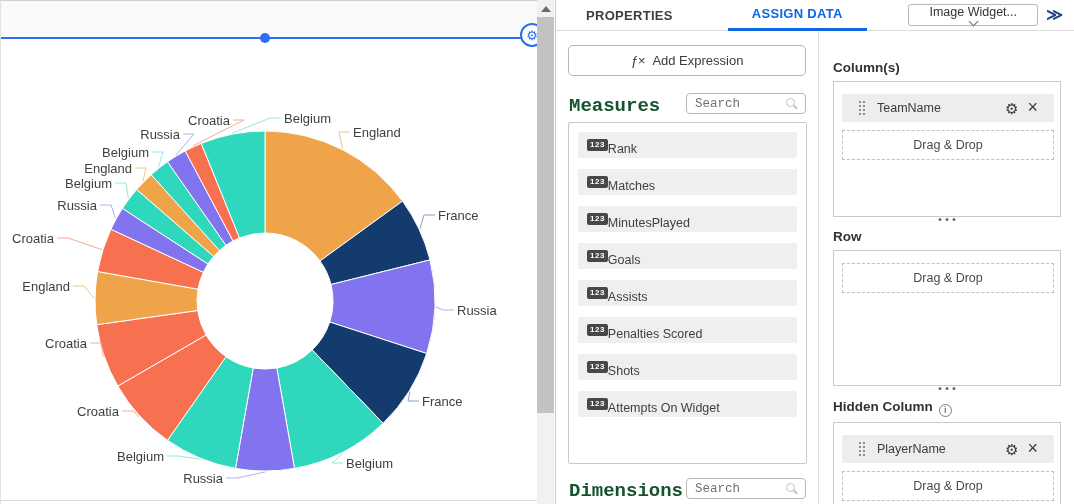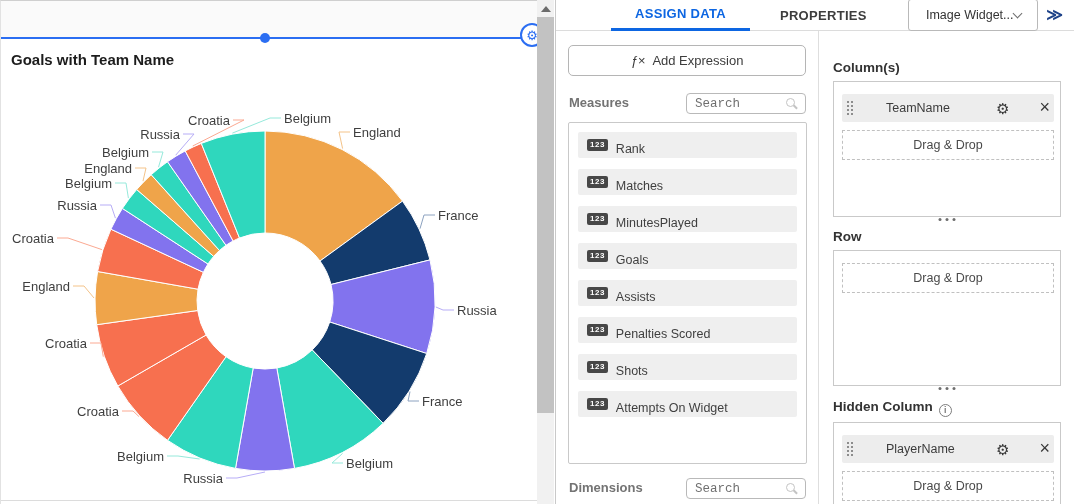--- a/index.html
+++ b/index.html
@@ -29,65 +29,65 @@
   .chart-bottom-edge { position:absolute; left:0; top:499px; width:537px; height:1px; background:#dcdcdc; }
 
   
   .panel { position:absolute; left:555px; top:0; width:519px; height:504px; background:#fff;
            border-left:1px solid #c9c9c9; }
   .panel-header { display:flex; align-items:center; height:31px; border-bottom:1px solid #dcdcdc; }
   .tab { height:31px; display:flex; align-items:center; font-size:13px; font-weight:bold;
          letter-spacing:.3px; color:#3d3d3d; cursor:default; }
   .tab.properties { margin-left:30px; }
   .tab.assign { margin-left:55px; padding:0 24px; color:#0d66e2; border-bottom:3px solid #0d66e2; }
-  .widget-selector { margin-left:auto; margin-right:8px; width:130px; height:32px; border:1px solid #b9b9b9;
+  .widget-selector { margin-left:auto; margin-right:8px; width:130px; height:22px; border:1px solid #b9b9b9;
                      border-radius:3px; background:#fff; display:flex; align-items:center;
-                     justify-content:center; padding:0 8px; font-size:12.5px; color:#333; }
+                     justify-content:space-between; padding:0 8px; font-size:12.5px; color:#333;flex-direction:column; }
   .chev-down { width:7px; height:7px; border-right:1.6px solid #6e6e6e; border-bottom:1.6px solid #6e6e6e;
                transform:rotate(45deg); margin-top:-4px; }
   .collapse-btn { margin-right:11px; font-size:16px; font-weight:bold; color:#1d4289; line-height:1; }
 
   .panel-body { display:flex; height:473px; }
   .col-left { position:relative; width:263px; border-right:1px solid #dedede; }
   .col-right { position:relative; flex:1;margin-top:24px; }
 
   .add-expr-btn { position:absolute; left:12px; top:14px; width:238px; height:31px; background:#fff;
                   border:1px solid #b5b5b5; border-radius:5px; display:flex; align-items:center;
                   justify-content:center; font-size:13px; color:#3c3c3c; gap:7px; }
   .fx { font-size:13px; color:#3c3c3c; font-style:italic; }
-  .section-label { font-size:13px; font-weight:bold; color:#737373; }
+  .section-label { font-size:19px; font-weight:bold; color:#14532d;font-family:Liberation Mono, monospace; }
   .measures-label { position:absolute; left:13px; top:64px; }
   .searchbox { position:absolute; width:120px; height:21px; border:1px solid #b9b9b9; border-radius:4px;
                display:flex; align-items:center; padding:0 5px 0 8px; background:#fff; }
   .searchbox input { border:none; outline:none; width:90px; font-size:12.5px; color:#444;
                      font-family:Liberation Mono, monospace; background:transparent; }
   .searchbox input::placeholder { color:#6f6f6f; }
   .mag { position:relative; width:13px; height:13px; flex:none; }
   .mag::before { content:''; position:absolute; left:1px; top:1px; width:7px; height:7px;
                  border:1.5px solid #c4c4c4; border-radius:50%; }
   .mag::after { content:''; position:absolute; left:8px; top:9px; width:5px; height:1.6px;
                 background:#c4c4c4; transform:rotate(45deg); }
   .measures-search { left:130px; top:62px; }
   .dimensions-search { left:130px; top:447px; }
   .measures-list { position:absolute; left:12px; top:91px; width:239px; height:342px;
                    border:1px solid #c9c9c9; border-radius:2px; padding:9px; overflow:hidden; }
   .measure-item { height:26px; margin-bottom:11px; background:#efefef; border-radius:2px;
-                  display:flex; align-items:center; padding:0 9px; gap:8px; }
+                  display:flex; align-items:center; padding:0 9px; gap:0; }
   .badge-123 { background:#474747; color:#fff; font-size:8px; font-weight:bold; letter-spacing:.5px;
                border-radius:2px; padding:2px 3px; line-height:1; flex:none; }
   .measure-item .mlabel { font-size:12.5px; color:#3f3f3f;margin-top:8px; }
   .dimensions-label { position:absolute; left:13px; top:449px; }
 
   .colr-label { position:absolute; left:14px; font-size:13.5px; font-weight:bold; color:#333; }
   .bucket { position:absolute; left:14px; width:228px; border:1px solid #c9c9c9; background:#fff; }
   .bucket-cols { top:26px; height:136px; }
   .bucket-row  { top:195px; height:136px; }
   .bucket-hidden { top:367px; height:106px; border-bottom:1px solid #c9c9c9; }
   .chip { position:absolute; left:8px; top:12px; width:212px; height:28px; background:#ededed;
-          border-radius:2px; display:flex; align-items:center; padding:0 4px;gap:21px; }
+          border-radius:2px; display:flex; align-items:center; padding:0 16px; }
   .grip-wrap { width:8px; height:15px; position:relative; margin-right:11px; flex:none; }
   .grip { position:absolute; left:1px; top:0; width:2px; height:2px; background:#8d8d8d;
           box-shadow:0 4px 0 #8d8d8d, 0 8px 0 #8d8d8d, 0 12px 0 #8d8d8d,
                      4px 0 0 #8d8d8d, 4px 4px 0 #8d8d8d, 4px 8px 0 #8d8d8d, 4px 12px 0 #8d8d8d; }
   .chip-label { font-size:12.5px; color:#3c3c3c; flex:1; }
   .gear { font-size:15px; color:#383838; margin-right:9px; line-height:1; }
   .xclose { font-size:18px; color:#383838; line-height:1; margin-top:-2px; }
   .dropzone { position:absolute; left:8px; top:48px; width:212px; height:30px;
               border:1px dashed #c0c0c0; display:flex; align-items:center; justify-content:center;
               font-size:12.5px; color:#4a4a4a; background:#fff; }
@@ -104,21 +104,20 @@
 
 <div id="root">
 
   <div class="chart-area">
     <div class="canvas-topstrip"></div>
     <div class="sel-line"></div>
     <div class="sel-dot"></div>
     <div class="widget-menu-btn">
       <span>⚙</span>
     </div>
-    <div class="chart-title">Goals with Team Name</div>
     <svg id="donut-svg" width="537" height="470">
         <path d="M264.0,99.0 A170,170 0 0 1 401.5,169.1 L319.0,229.0 A68,68 0 0 0 264.0,201.0 Z" fill="#EFA44A" stroke="#ffffff" stroke-width="1"></path>
         <polyline points="341.6,116.6 338,100 349,100" fill="none" stroke="#F4C389" stroke-width="1"></polyline>
         <text x="352" y="104.5" text-anchor="start">England</text>
         <path d="M401.5,169.1 A170,170 0 0 1 429.0,227.9 L330.0,252.5 A68,68 0 0 0 319.0,229.0 Z" fill="#133B6D" stroke="#ffffff" stroke-width="1"></path>
         <polyline points="419.0,196.7 423,183 434,183" fill="none" stroke="#8CA2C0" stroke-width="1"></polyline>
         <text x="437" y="187.5" text-anchor="start">France</text>
         <path d="M429.0,227.9 A170,170 0 0 1 425.7,321.5 L328.7,290.0 A68,68 0 0 0 330.0,252.5 Z" fill="#8273EE" stroke="#ffffff" stroke-width="1"></path>
         <polyline points="434.9,275.0 442,278 453,278" fill="none" stroke="#B7ADF6" stroke-width="1"></polyline>
         <text x="456" y="282.5" text-anchor="start">Russia</text>
@@ -172,22 +171,22 @@
   </div>
 
   <div class="vscroll">
     <div class="arrow-up"></div>
     <div class="thumb"></div>
   </div>
 
   <div class="panel">
 
     <div class="panel-header">
+      <div class="tab properties">PROPERTIES</div>
       <div class="tab assign">ASSIGN DATA</div>
-      <div class="tab properties">PROPERTIES</div>
       <div class="widget-selector">
         <span>Image Widget...</span>
         <span class="chev-down"></span>
       </div>
       <div class="collapse-btn">≫</div>
     </div>
 
     <div class="panel-body">
 
       <div class="col-left">

